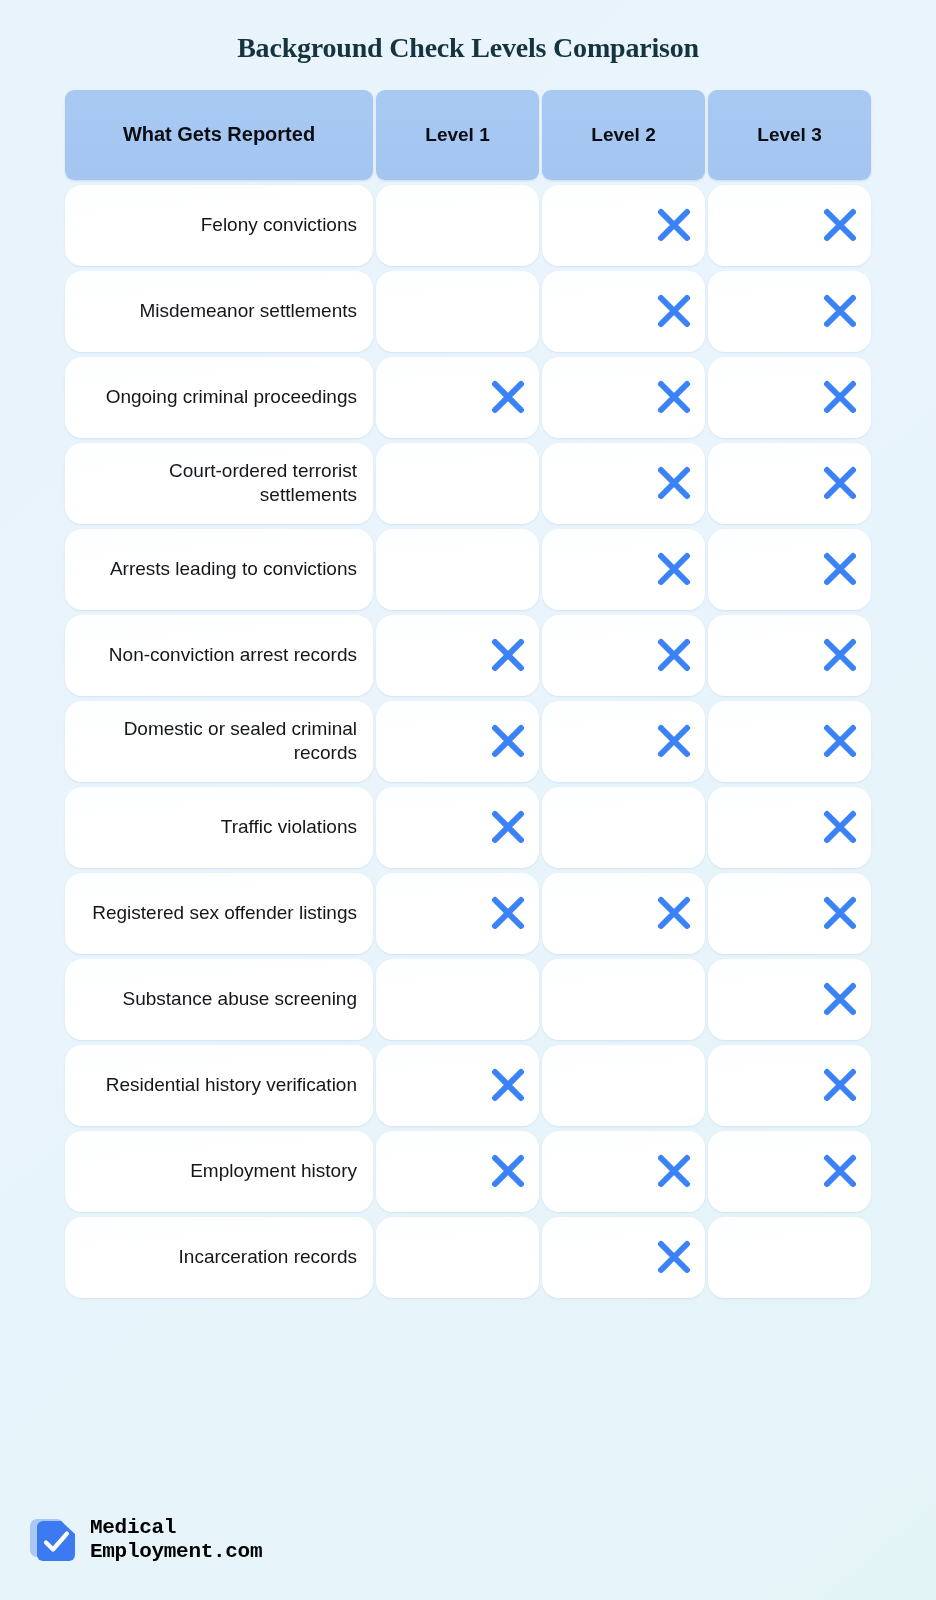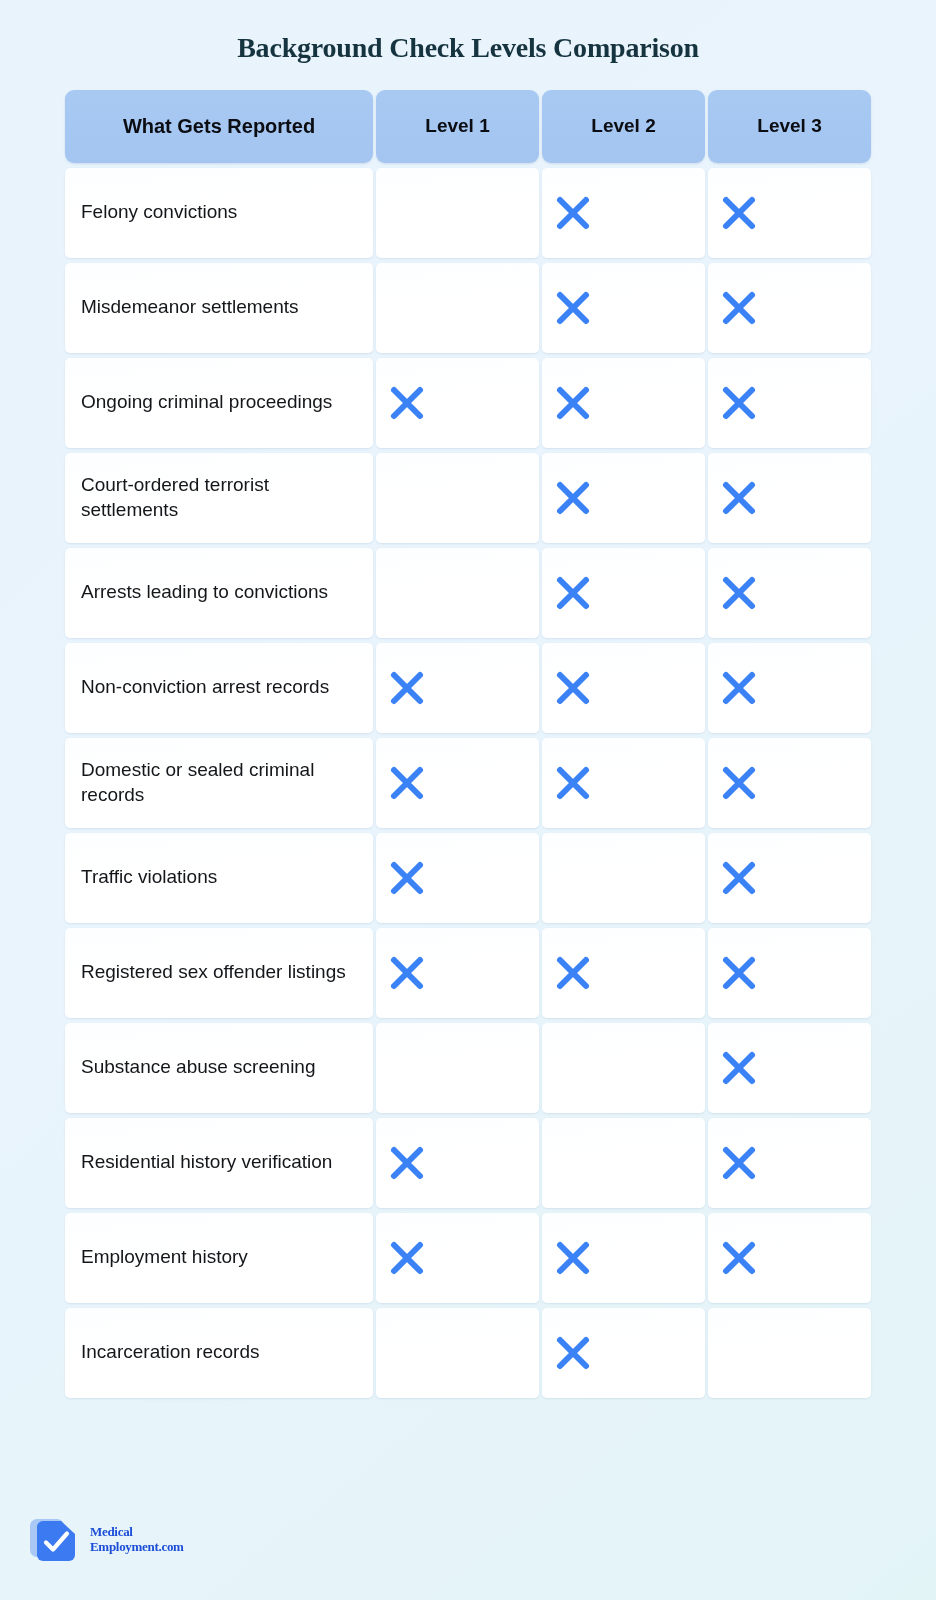--- a/index.html
+++ b/index.html
@@ -49,40 +49,40 @@
   }
 
   .table colgroup .c0 { width: 308px; }
   .table colgroup .c1 { width: 163px; }
   .table colgroup .c2 { width: 163px; }
   .table colgroup .c3 { width: 163px; }
 
   th {
     background: linear-gradient(180deg, #a7c9f2 0%, #a3c5f0 100%);
     border-radius: 9px;
-    height: 73px;
+    height: 90px;
     color: #0b0d12;
     font-size: 19px;
     font-weight: bold;
     text-align: center;
     vertical-align: middle;
     padding: 0 6px;
     box-shadow: 0 1px 2px rgba(120, 150, 190, 0.25);
   }
 
   th.label-head {
     font-size: 20px;
   }
 
   td {
     background: linear-gradient(175deg, #fdfeff 0%, #ffffff 55%, #ffffff 100%);
-    border-radius: 5px;
-    height: 90px;
+    border-radius: 17px;
+    height: 81px;
     vertical-align: middle;
-    text-align: left;
+    text-align: right;
     padding: 0 10px;
     box-shadow: 0 1px 2px rgba(140, 170, 200, 0.22);
   }
 
   td.rowlabel {
     font-size: 19px;
     color: #14161a;
     line-height: 1.28;
     padding: 0 16px;
   }
@@ -117,25 +117,25 @@
     border-radius: 7px;
   }
   .logo-front {
     position: absolute;
     left: 7px; top: 5px;
     width: 38px; height: 40px;
   }
   .logo-front svg { display: block; }
 
   .logo-text {
-    font-family: Liberation Serif, serif;
+    font-family: Liberation Mono, monospace;
     font-weight: bold;
-    font-size: 13px;
+    font-size: 21px;
     line-height: 1.12;
-    color: #1d4ed8;
+    color: #000000;
     letter-spacing: -0.3px;
   }
   .logo-text .l2 { display: block; }
 </style>
 </head>
 <body>
 
 <div class="page">
 
   <h1 class="title">Background Check Levels Comparison</h1>

